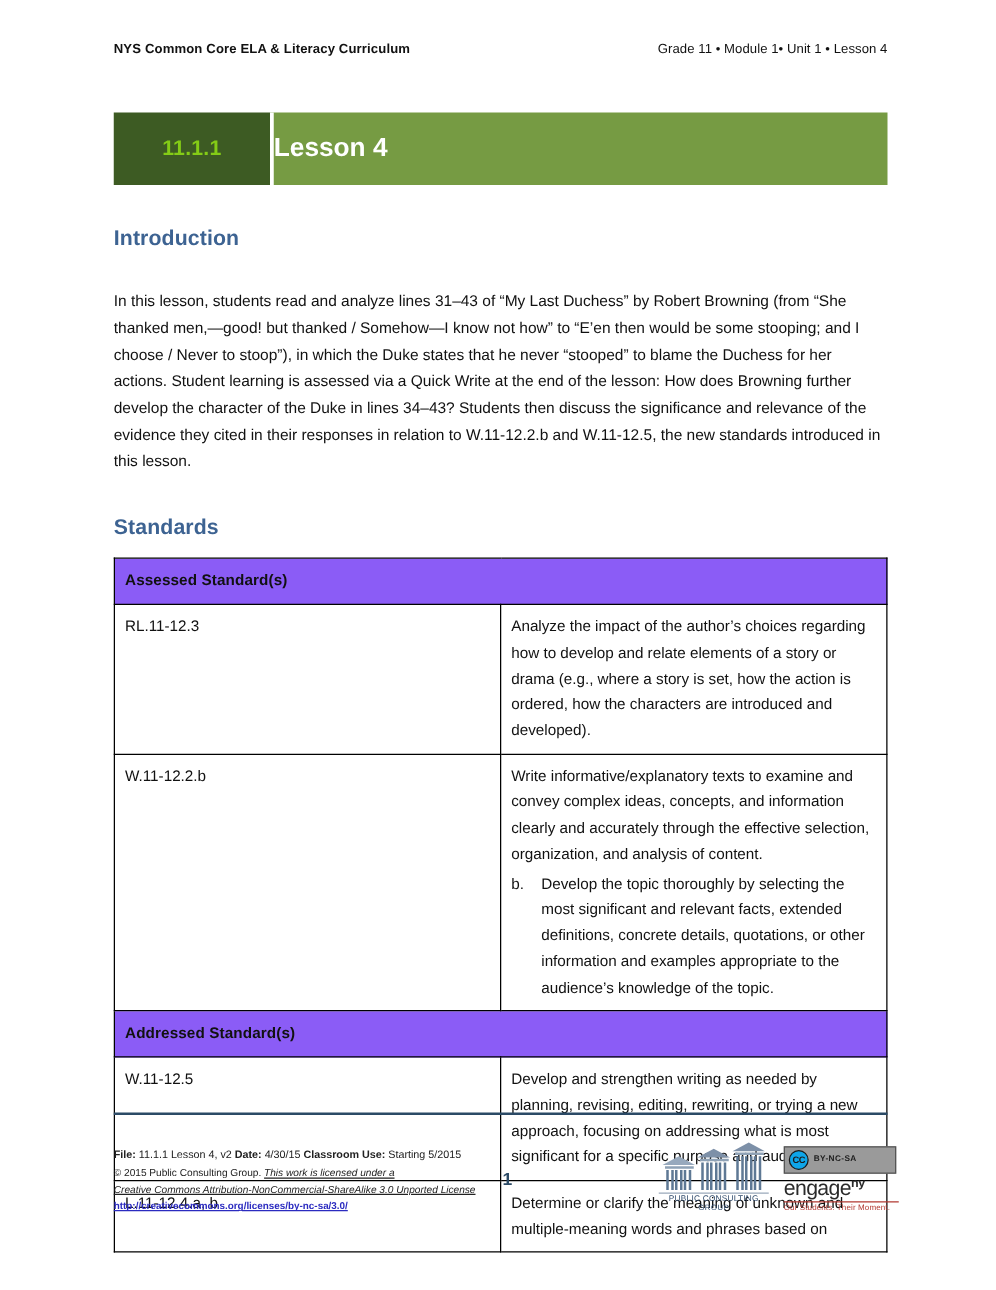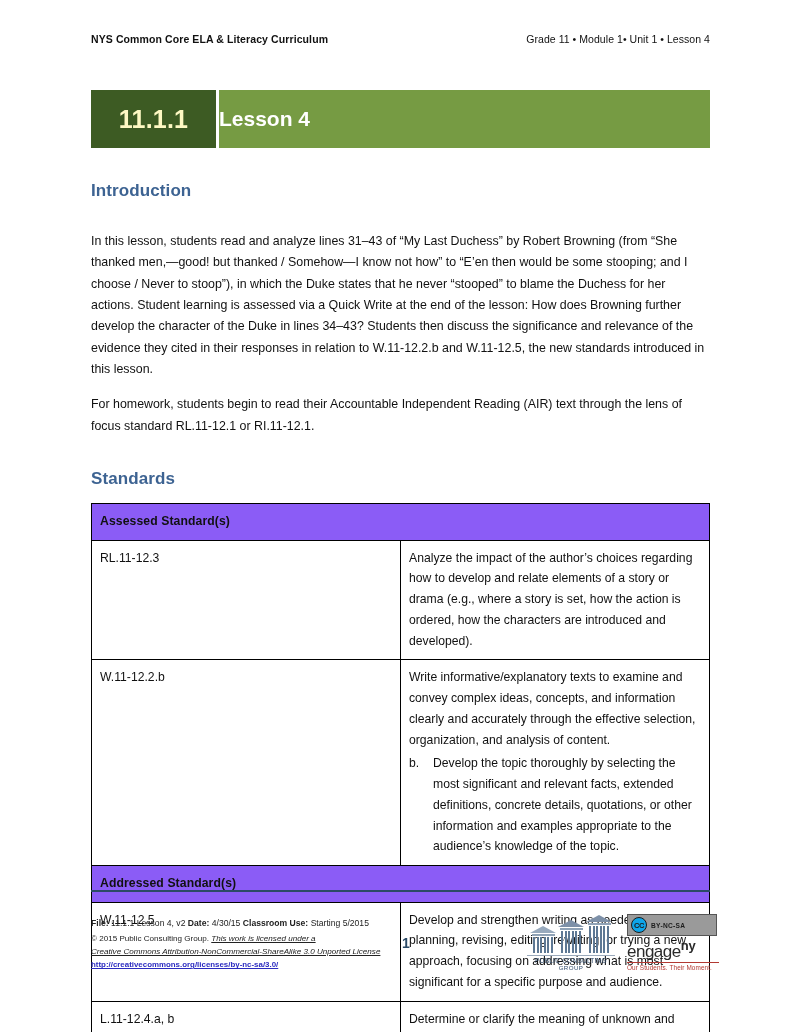--- a/index.html
+++ b/index.html
@@ -47,25 +47,25 @@
 
   
   .banner {
     display: flex;
     margin-top: 45px;
     height: 58px;
   }
   .banner-code {
     width: 125px;
     background: #3d5b23;
-    color: #fef9c3;
+    color: #84cc16;
     display: flex;
     align-items: center;
     justify-content: center;
-    font-size: 25px;
+    font-size: 17px;
     font-weight: bold;
     letter-spacing: 0.2px;
   }
   .banner-title {
     flex: 1;
     background: #769b43;
     color: #ffffff;
     display: flex;
     align-items: center;
     font-size: 21px;
@@ -260,21 +260,21 @@
   }
   .eny-word {
     margin-top: 3px;
     font-size: 17px;
     color: #2a2a2a;
     letter-spacing: -0.5px;
     line-height: 1;
     position: relative;
   }
   .eny-ny {
-    font-size: 13px;
+    font-size: 10px;
     font-weight: bold;
     vertical-align: super;
     letter-spacing: -0.2px;
   }
   .eny-tag {
     margin-top: 2px;
     font-size: 6.4px;
     color: #b23a33;
     letter-spacing: 0.1px;
     border-top: 1px solid #b23a33;
@@ -296,21 +296,20 @@
 
     <div class="banner">
       <div class="banner-code">11.1.1</div>
       <div class="banner-title">Lesson 4</div>
     </div>
 
     <div class="intro-heading-wrap">
       <h2 class="section-heading">Introduction</h2>
       <div class="intro-body">
         <p class="body-text">In this lesson, students read and analyze lines 31–43 of “My Last Duchess” by Robert Browning (from “She thanked men,—good! but thanked / Somehow—I know not how” to “E’en then would be some stooping; and I choose / Never to stoop”), in which the Duke states that he never “stooped” to blame the Duchess for her actions. Student learning is assessed via a Quick Write at the end of the lesson: How does Browning further develop the character of the Duke in lines 34–43? Students then discuss the significance and relevance of the evidence they cited in their responses in relation to W.11-12.2.b and W.11-12.5, the new standards introduced in this lesson.</p>
-        <p class="body-text">For homework, students begin to read their Accountable Independent Reading (AIR) text through the lens of focus standard RL.11-12.1 or RI.11-12.1.</p>
       </div>
     </div>
 
     <div class="standards-heading-wrap">
       <h2 class="section-heading">Standards</h2>
 
       <table class="standards">
         <tbody>
           <tr>
             <td class="group-header" colspan="2">Assessed Standard(s)</td>

